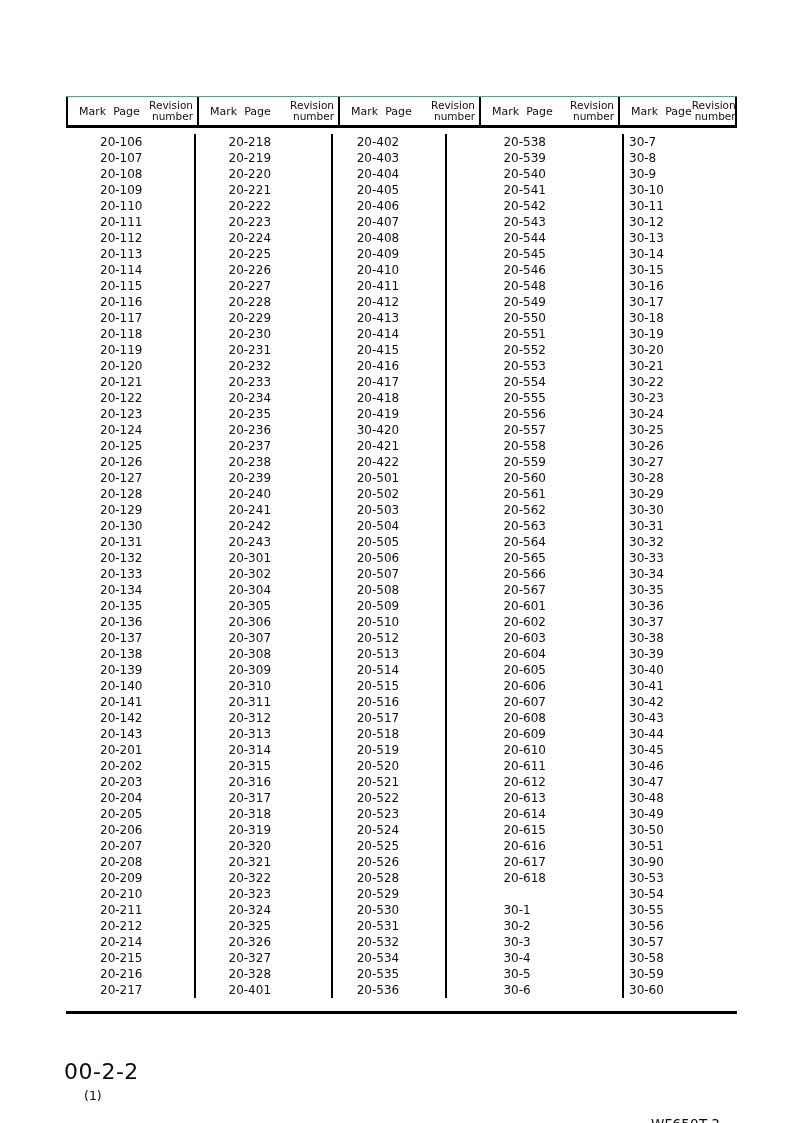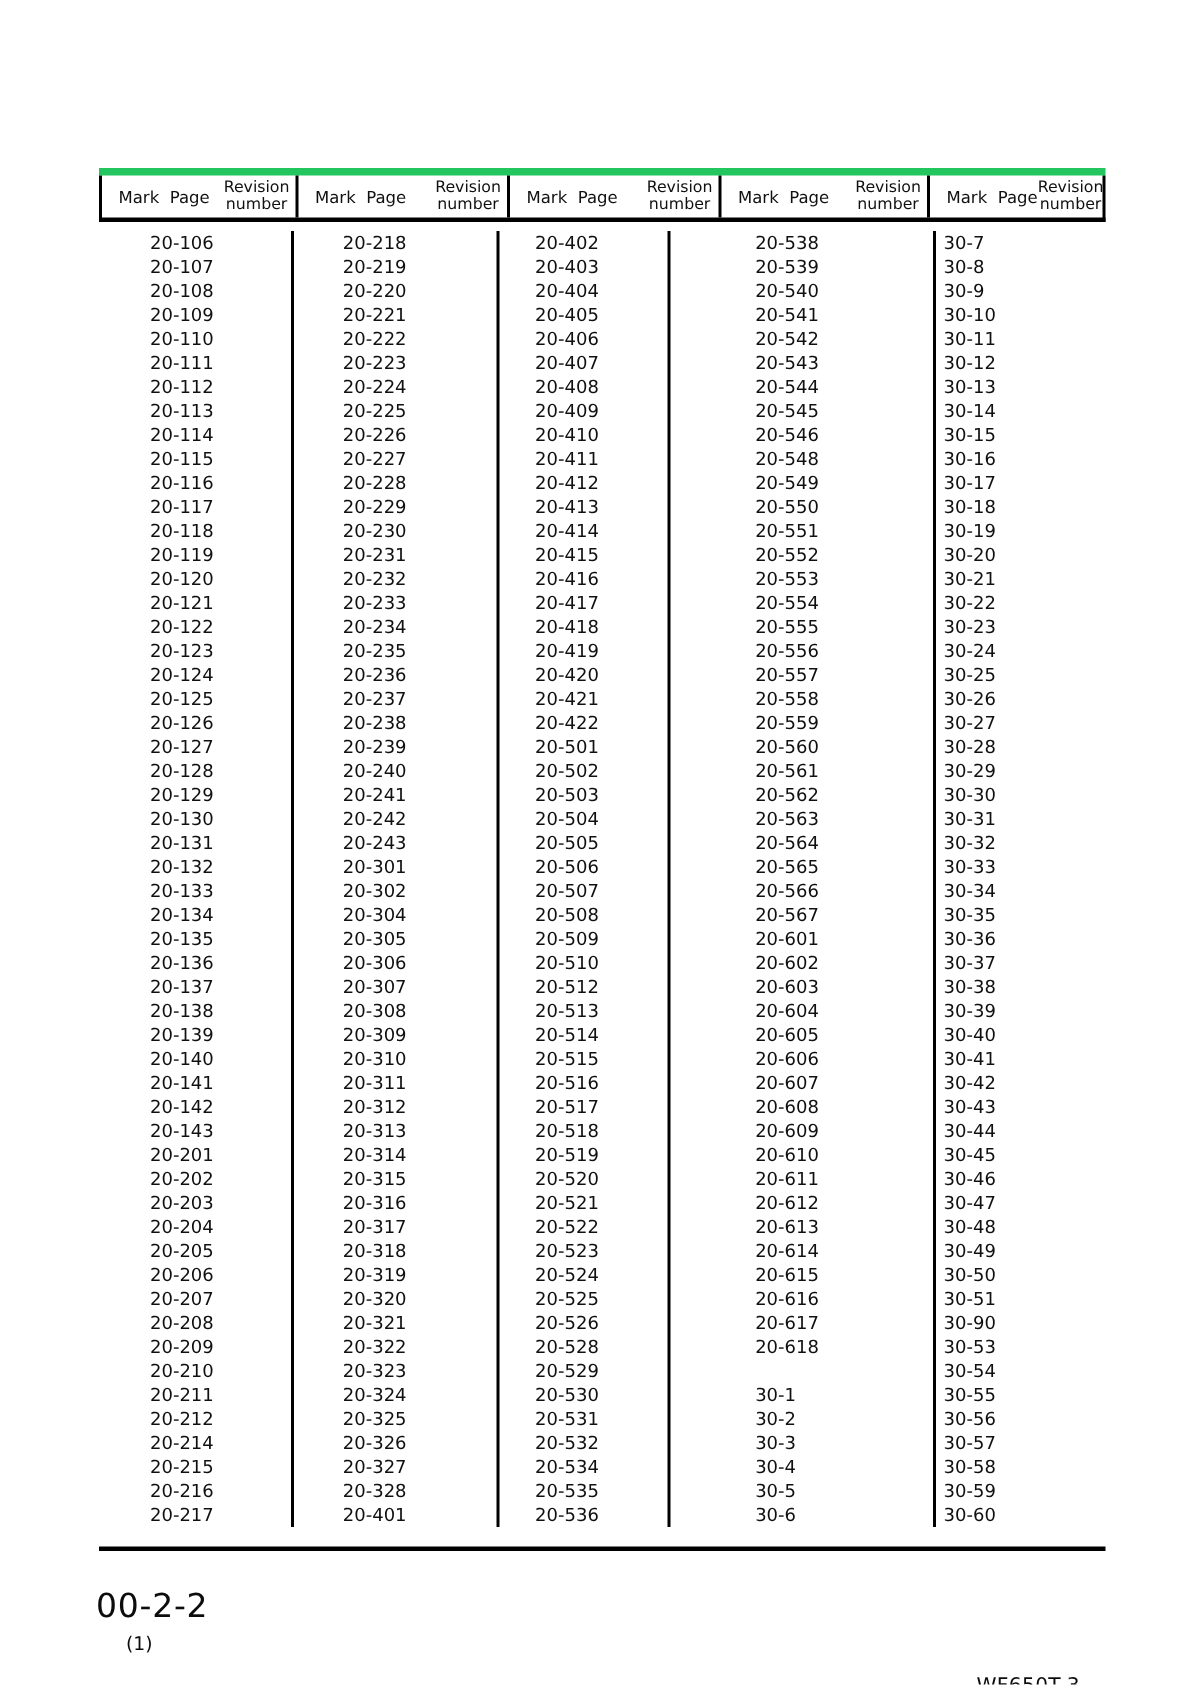--- a/index.html
+++ b/index.html
@@ -5,41 +5,41 @@
   html,body{margin:0;padding:0;}
   body{
     width:793px;height:1123px;position:relative;background:#ffffff;
     font-family:"DejaVu Sans","Liberation Sans",sans-serif;color:#101010;
     overflow:hidden;
   }
   .page{position:absolute;left:0;top:0;width:793px;height:1123px;background:#fff;}
 
   
   .toc-table{
-    position:absolute;left:66px;top:112px;width:671px;box-sizing:border-box;
-    border-top:5px solid #22c55e;border-bottom:3px solid #000;
+    position:absolute;left:66px;top:96px;width:671px;box-sizing:border-box;
+    border-top:1px solid #22c55e;border-bottom:3px solid #000;
   }
   .thead{
     display:flex;box-sizing:border-box;height:31px;
     border-bottom:3px solid #000;border-left:2px solid #000;border-right:2px solid #000;
   }
   .hcell{
     box-sizing:border-box;display:flex;align-items:center;
     font-size:11px;line-height:11px;white-space:nowrap;overflow:hidden;
   }
   .hcell{border-right:2px solid #000;}
   .hcell:nth-child(1){width:131px;}
   .hcell:nth-child(2){width:141px;}
   .hcell:nth-child(3){width:141px;}
   .hcell:nth-child(4){width:139px;}
   .hcell:nth-child(5){width:115px;border-right:none;}
   .h-mark{margin-left:11px;}
   .h-page{margin-left:7px;}
   .h-rev{
-    margin-left:auto;margin-right:4px;text-align:center;
+    margin-left:auto;margin-right:4px;text-align:right;
     font-size:10.5px;line-height:11px;
   }
   .tbody{display:flex;padding:6px 0 13px 0;}
   .tcol{box-sizing:border-box;border-right:2px solid #000;}
   .tcol:nth-child(1){width:133px;padding-left:34px;}
   .tcol:nth-child(2){width:141px;padding-left:33px;}
   .tcol:nth-child(3){width:118px;padding-left:24px;}
   .tcol:nth-child(4){width:139px;padding-left:14px;margin-left:42px;}
   .tcol:nth-child(5){width:117px;padding-left:5px;border-right:none;}
   .trow{height:16px;line-height:16px;font-size:12px;white-space:pre;}
@@ -225,21 +225,21 @@
           <div class="trow">20-410</div>
           <div class="trow">20-411</div>
           <div class="trow">20-412</div>
           <div class="trow">20-413</div>
           <div class="trow">20-414</div>
           <div class="trow">20-415</div>
           <div class="trow">20-416</div>
           <div class="trow">20-417</div>
           <div class="trow">20-418</div>
           <div class="trow">20-419</div>
-          <div class="trow">20-420</div>
+          <div class="trow">30-420</div>
           <div class="trow">20-421</div>
           <div class="trow">20-422</div>
           <div class="trow">20-501</div>
           <div class="trow">20-502</div>
           <div class="trow">20-503</div>
           <div class="trow">20-504</div>
           <div class="trow">20-505</div>
           <div class="trow">20-506</div>
           <div class="trow">20-507</div>
           <div class="trow">20-508</div>

